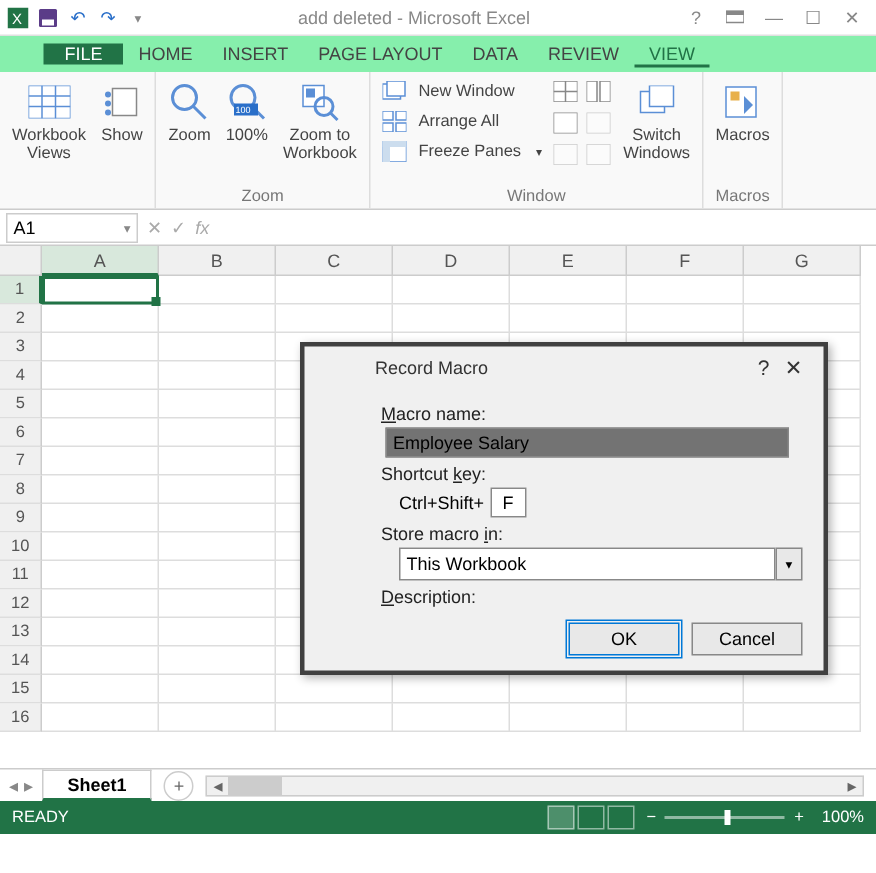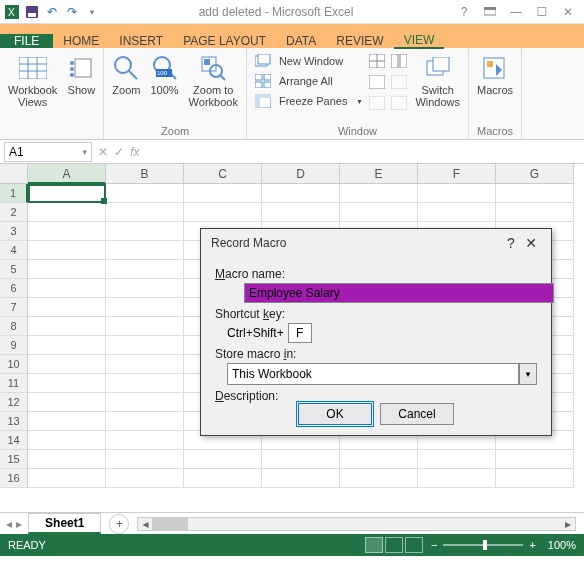--- a/index.html
+++ b/index.html
@@ -7,21 +7,21 @@
 
 
 .titlebar { height: 24px; background: #fff; display: flex; align-items: center; padding: 0 4px; border-bottom: 1px solid #e0e0e0; }
 .qat { display: flex; gap: 4px; align-items: center; }
 .qat-btn { width: 16px; height: 16px; display: flex; align-items: center; justify-content: center; cursor: pointer; }
 .title-text { flex: 1; text-align: center; color: #888; font-size: 12px; }
 .win-controls { display: flex; gap: 2px; }
 .win-btn { width: 24px; height: 16px; display: flex; align-items: center; justify-content: center; color: #888; cursor: pointer; }
 
 
-.ribbon-tabs { height: 24px; display: flex; align-items: flex-end; background: #fdba74; }
+.ribbon-tabs { height: 24px; display: flex; align-items: center; background: #86efac; padding-left: 29px; }
 .tab-file { background: #217346; color: #fff; padding: 0 14px; display: flex; align-items: center; font-size: 12px; cursor: pointer; }
 .tab { padding: 0 10px; display: flex; align-items: center; color: #444; font-size: 12px; cursor: pointer; }
 .tab.active { color: #217346; border-bottom: 2px solid #217346; margin-bottom: -1px; }
 
 
 .ribbon { height: 92px; background: #f9f9f9; border-bottom: 1px solid #ccc; display: flex; }
 .rgroup { border-right: 1px solid #ddd; padding: 4px 6px 2px 6px; display: flex; flex-direction: column; }
 .rgroup-body { flex: 1; display: flex; align-items: flex-start; gap: 6px; }
 .rgroup-label { text-align: center; color: #777; font-size: 11px; padding-top: 2px; }
 .rbtn-v { display: flex; flex-direction: column; align-items: center; gap: 2px; cursor: pointer; padding: 2px; justify-content: flex-end; }
@@ -63,35 +63,35 @@
 
 .status-bar { height: 22px; background: #217346; color: #fff; display: flex; align-items: center; padding: 0 8px; font-size: 11px; }
 .status-bar .spacer { flex: 1; }
 .view-btns { display: flex; gap: 2px; margin-right: 8px; }
 .view-btn { width: 18px; height: 16px; border: 1px solid rgba(255,255,255,0.5); cursor: pointer; }
 .zoom-slider { display: flex; align-items: center; gap: 6px; }
 .zoom-track { width: 80px; height: 2px; background: rgba(255,255,255,0.5); position: relative; }
 .zoom-thumb { position: absolute; left: 50%; top: -4px; width: 4px; height: 10px; background: #fff; }
 
 
-.dialog { position: absolute; left: 200px; top: 228px; width: 352px; background: #f0f0f0; border: 1px solid #404040; box-shadow: 2px 2px 6px rgba(0,0,0,0.3); }
+.dialog { position: absolute; left: 200px; top: 228px; width: 352px; background: #f0f0f0; border: 3px solid #404040; box-shadow: 2px 2px 6px rgba(0,0,0,0.3); padding-left: 37px; }
 .dlg-title { height: 28px; display: flex; align-items: center; padding: 0 10px; font-size: 12px; color: #333; }
 .dlg-title .spacer { flex: 1; }
 .dlg-title .dlg-btn { width: 20px; text-align: center; font-size: 14px; cursor: pointer; font-family: Arial; }
 .dlg-body { padding: 6px 14px 10px 14px; }
 .dlg-lbl { font-size: 12px; color: #222; margin-top: 4px; }
 .dlg-lbl .u { text-decoration: underline; }
-.dlg-input { width: 100%; height: 20px; border: 1px solid #888; background: #a21caf; padding: 0 4px; font-size: 12px; margin-top: 2px; margin-left: 29px; width: calc(100% - 12px); }
+.dlg-input { width: 100%; height: 20px; border: 1px solid #888; background: #737373; padding: 0 4px; font-size: 12px; margin-top: 2px; margin-left: 3px; width: calc(100% - 12px); }
 .shortcut-row { margin-left: 12px; margin-top: 2px; display: flex; align-items: center; gap: 4px; font-size: 12px; }
 .shortcut-row input { width: 24px; height: 20px; border: 1px solid #888; text-align: center; font-size: 12px; }
 .dlg-select { display: flex; margin-left: 12px; margin-top: 2px; width: calc(100% - 12px); }
 .dlg-select .sel-txt { flex: 1; border: 1px solid #888; background: #fff; height: 22px; padding: 0 4px; line-height: 20px; font-size: 12px; }
 .dlg-select .sel-btn { width: 18px; height: 22px; border: 1px solid #888; background: #e8e8e8; display: flex; align-items: center; justify-content: center; cursor: pointer; font-size: 9px; }
 .dlg-textarea { margin-left: 12px; margin-top: 2px; width: calc(100% - 12px); height: 54px; border: 1px solid #888; background: #fff; padding: 2px 4px; font-size: 12px; resize: none; }
-.dlg-buttons { display: flex; justify-content: center; gap: 8px; }
+.dlg-buttons { display: flex; justify-content: flex-end; gap: 8px; margin-top: 10px; }
 .dlg-buttons button { width: 74px; height: 22px; border: 1px solid #888; background: #e8e8e8; font-size: 12px; cursor: pointer; }
 .dlg-buttons button.focus { outline: 1px solid #0078d7; outline-offset: 1px; border: 1px solid #0078d7; }
 </style>
 </head>
 <body>
 
 <div class="titlebar">
   <div class="qat">
     <span class="qat-btn">
         <svg width="14" height="14">

